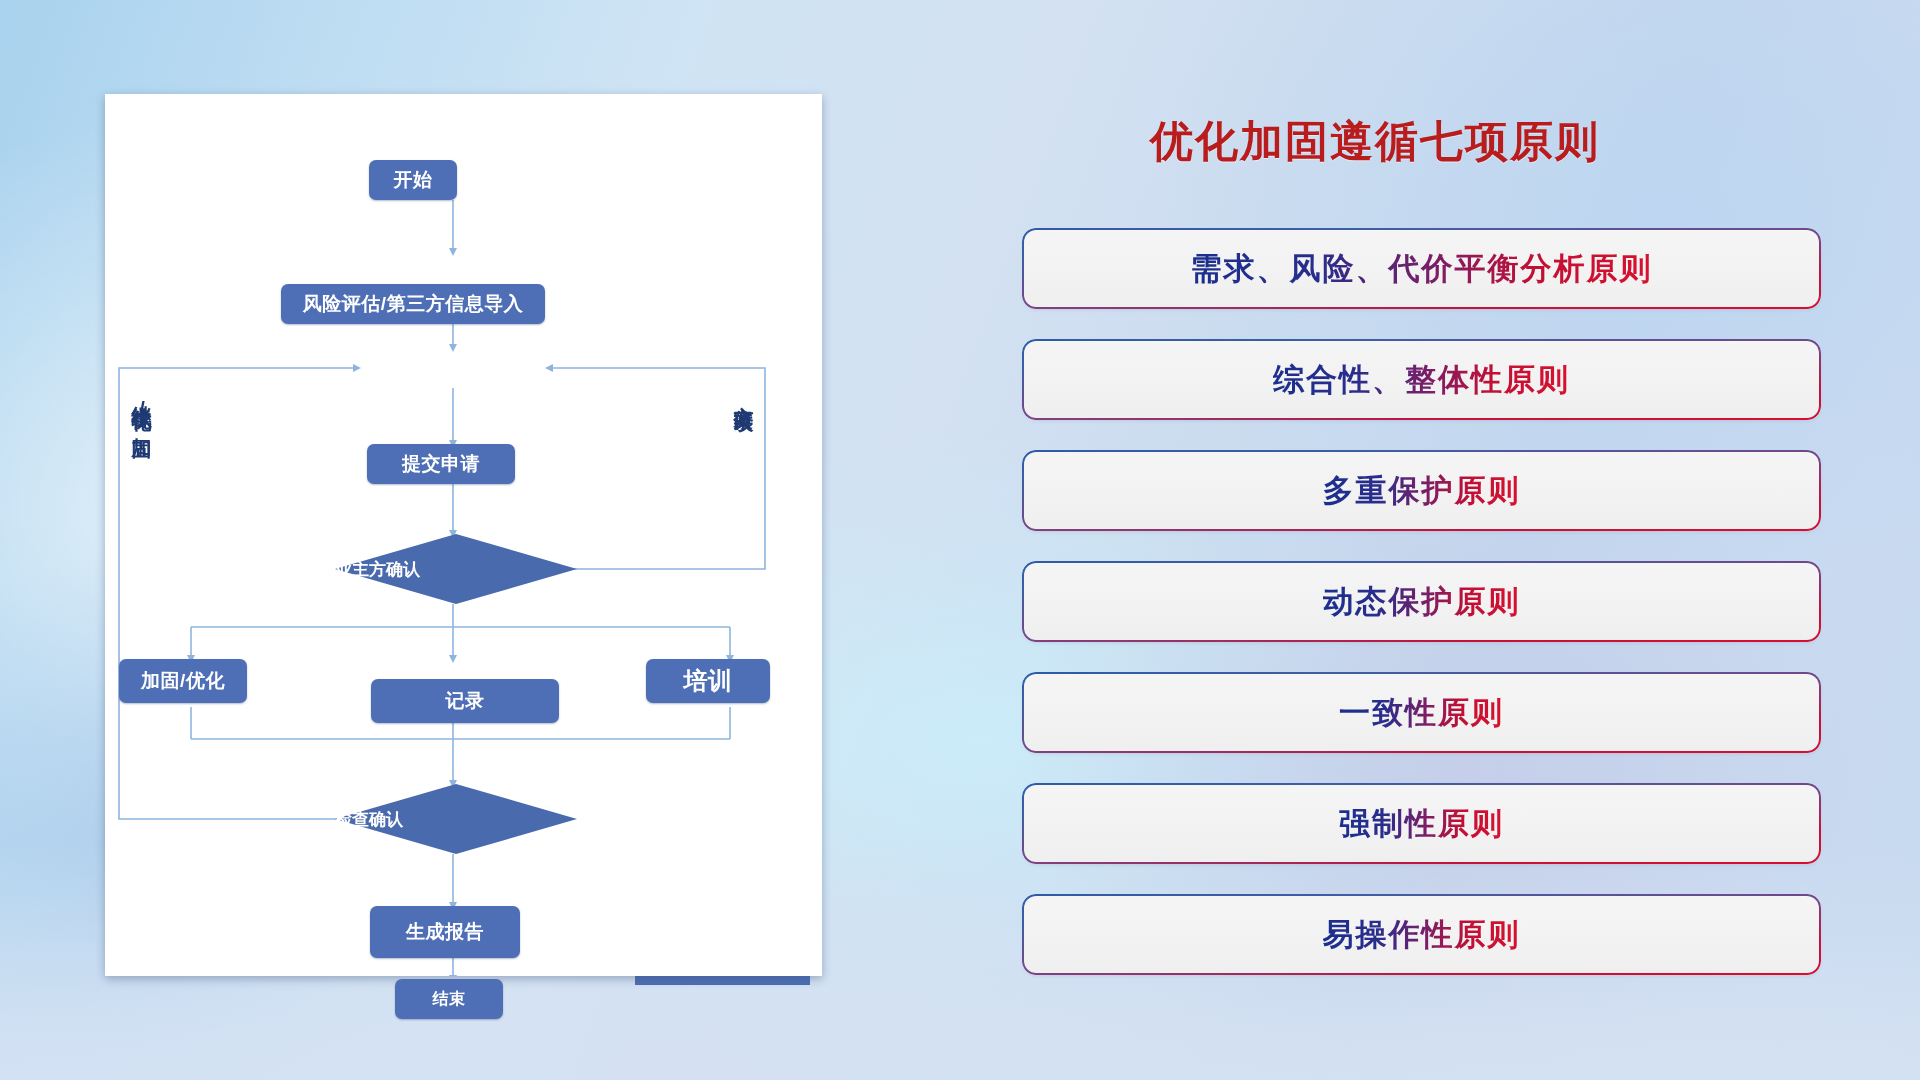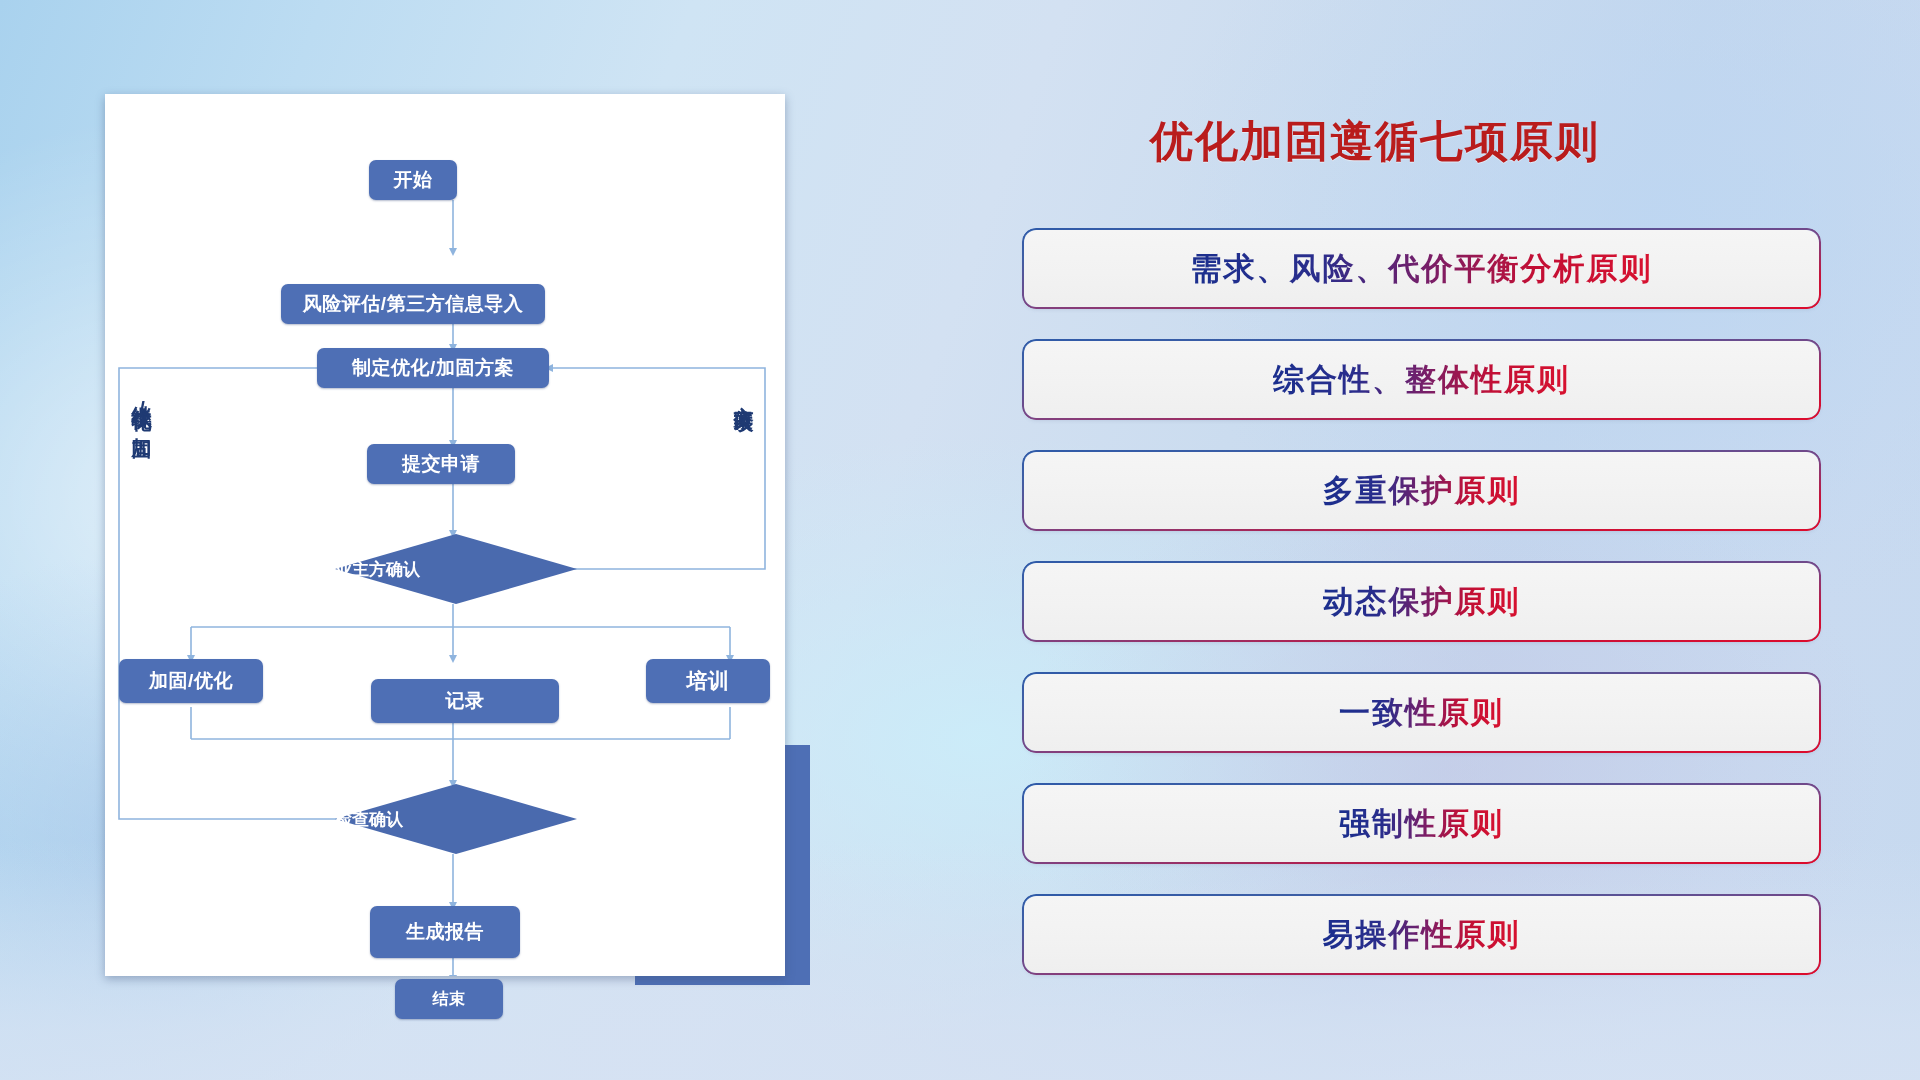--- a/index.html
+++ b/index.html
@@ -23,21 +23,21 @@
     background:radial-gradient(ellipse at 50% 50%, rgba(188,214,242,.75) 0%, rgba(188,214,242,.22) 50%, rgba(188,214,242,0) 75%);}
   .bg-glow-e{position:absolute;left:-160px;top:560px;width:620px;height:560px;
     background:radial-gradient(ellipse at 50% 50%, rgba(150,186,228,.45) 0%, rgba(150,186,228,.12) 50%, rgba(150,186,228,0) 74%);}
   .bg-glow-f{position:absolute;left:0;bottom:-80px;width:1920px;height:320px;
     background:linear-gradient(180deg, rgba(214,226,243,0) 0%, rgba(214,226,243,.75) 60%, rgba(214,226,243,.95) 100%);}
 
   
   .accent-block{position:absolute;left:635px;top:745px;width:175px;height:240px;
     background:#4e6fb5;}
   .card{position:absolute;left:105px;top:94px;width:680px;height:882px;background:#ffffff;
-    box-shadow:0 3px 9px rgba(60,80,120,.40);}
+    box-shadow:0 3px 9px rgba(60,80,120,.40);padding-left:37px;}
 
   
   .flow{position:absolute;inset:0;}
   .flow svg{position:absolute;left:0;top:0;}
 
   .node{position:absolute;background:#4e6fb5;border-radius:7px;
     color:#fff;display:flex;align-items:center;justify-content:center;
     font-weight:bold;letter-spacing:.5px;white-space:nowrap;
     box-shadow:0 1px 2px rgba(40,60,110,.35);}
   .diamond{position:absolute;color:#fff;font-weight:bold;
@@ -126,42 +126,39 @@
       </svg>
 
       <div class="node" style="left:264px;top:66px;width:88px;height:40px;font-size:19px;">
         <span>开始</span>
       </div>
 
       <div class="node" style="left:176px;top:158px;width:264px;height:40px;font-size:19px;margin-top:32px;">
         <span>风险评估/第三方信息导入</span>
       </div>
 
-      <div class="node" style="left:212px;top:254px;width:232px;height:40px;font-size:19px;">
-        <span>制定优化/加固方案</span>
-      </div>
 
       <div class="node" style="left:262px;top:350px;width:148px;height:40px;font-size:19px;">
         <span>提交申请</span>
       </div>
 
       <div class="diamond" style="left:230px;top:440px;width:242px;height:70px;font-size:17px;">
         <div class="dshape"></div>
         <span>业主方确认</span>
       </div>
 
-      <div class="node" style="left:14px;top:565px;width:144px;height:44px;font-size:19px;">
+      <div class="node" style="left:14px;top:565px;width:128px;height:44px;font-size:19px;">
         <span>加固/优化</span>
       </div>
 
       <div class="node" style="left:266px;top:565px;width:188px;height:44px;font-size:19px;margin-top:20px;">
         <span>记录</span>
       </div>
 
-      <div class="node" style="left:541px;top:565px;width:124px;height:44px;font-size:21px;">
+      <div class="node" style="left:541px;top:565px;width:124px;height:44px;font-size:24px;">
         <span>培训</span>
       </div>
 
       <div class="diamond" style="left:230px;top:690px;width:242px;height:70px;font-size:17px;">
         <div class="dshape"></div>
         <span>检查确认</span>
       </div>
 
       <div class="node" style="left:265px;top:812px;width:150px;height:52px;font-size:19px;">
         <span>生成报告</span>

